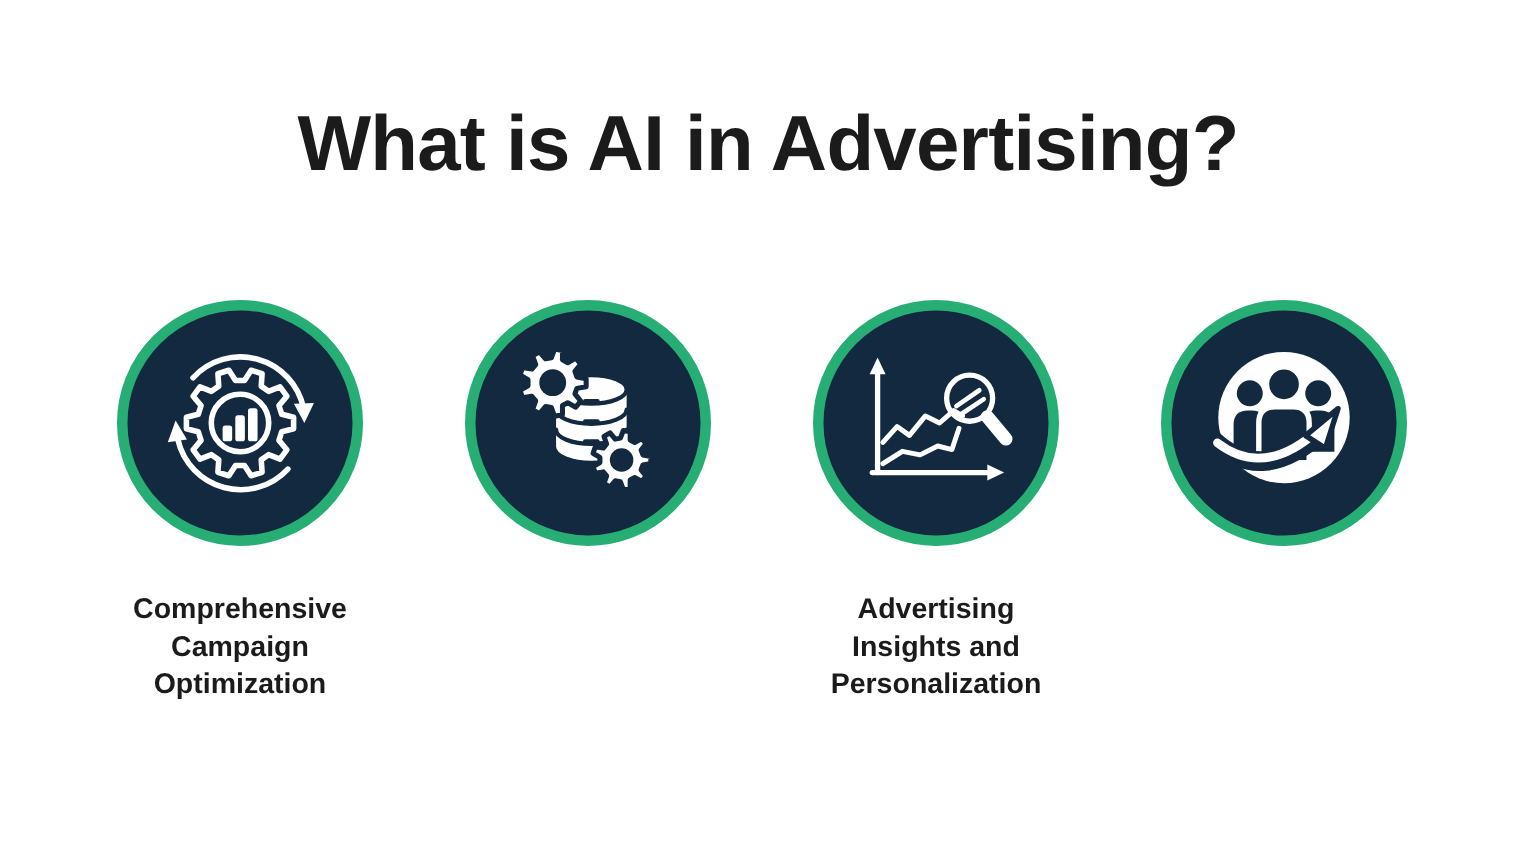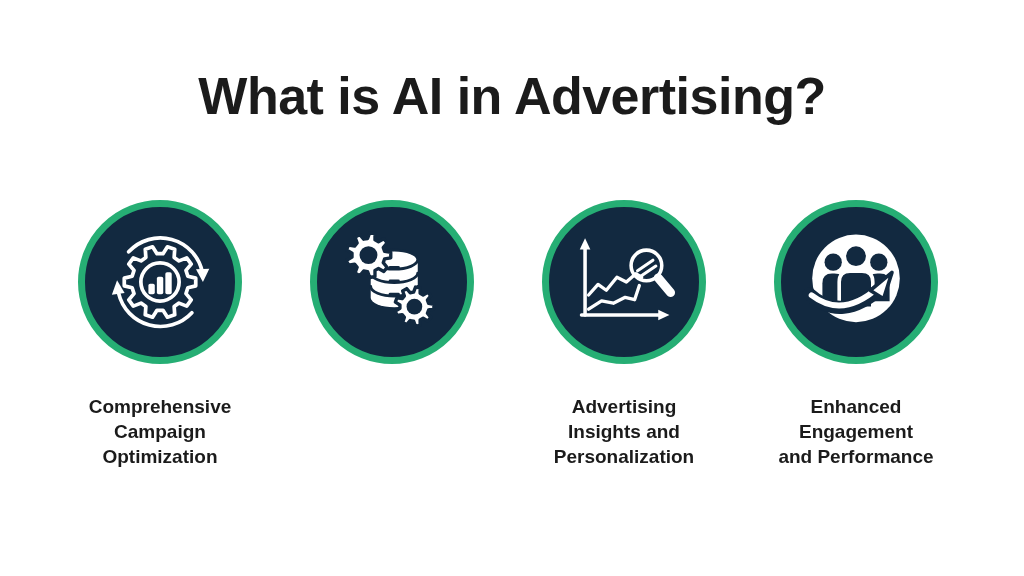--- a/index.html
+++ b/index.html
@@ -117,19 +117,16 @@
           <path class="nf" d="M60 66 V51 Q60 43 68 43 H70 Q78 43 78 51 V66 Z"></path>
           <circle class="nf" cx="31" cy="33.5" r="7.2"></circle>
           <circle class="nf" cx="69" cy="33.5" r="7.2"></circle>
           <path class="nf wsk" stroke-width="3" d="M36 72 V50 Q36 41 45 41 H55 Q64 41 64 50 V72 Z"></path>
           <circle class="nf wsk" stroke-width="2.5" cx="50" cy="28.5" r="9.5"></circle>
           <path class="ns nofill" stroke-width="11" d="M11 60 Q38 85 72 54"></path>
           <path class="ws" stroke-width="4.8" d="M13 61 Q39 81 69 54"></path>
           <polygon class="wf ns" stroke-width="3" points="62,57 73,64 80,42"></polygon>
         </svg>
       </div>
-      <div class="item-label">Enhanced
-Engagement
-and Performance</div>
     </div>
 
   </div>
 </div>
 
 </body></html>

